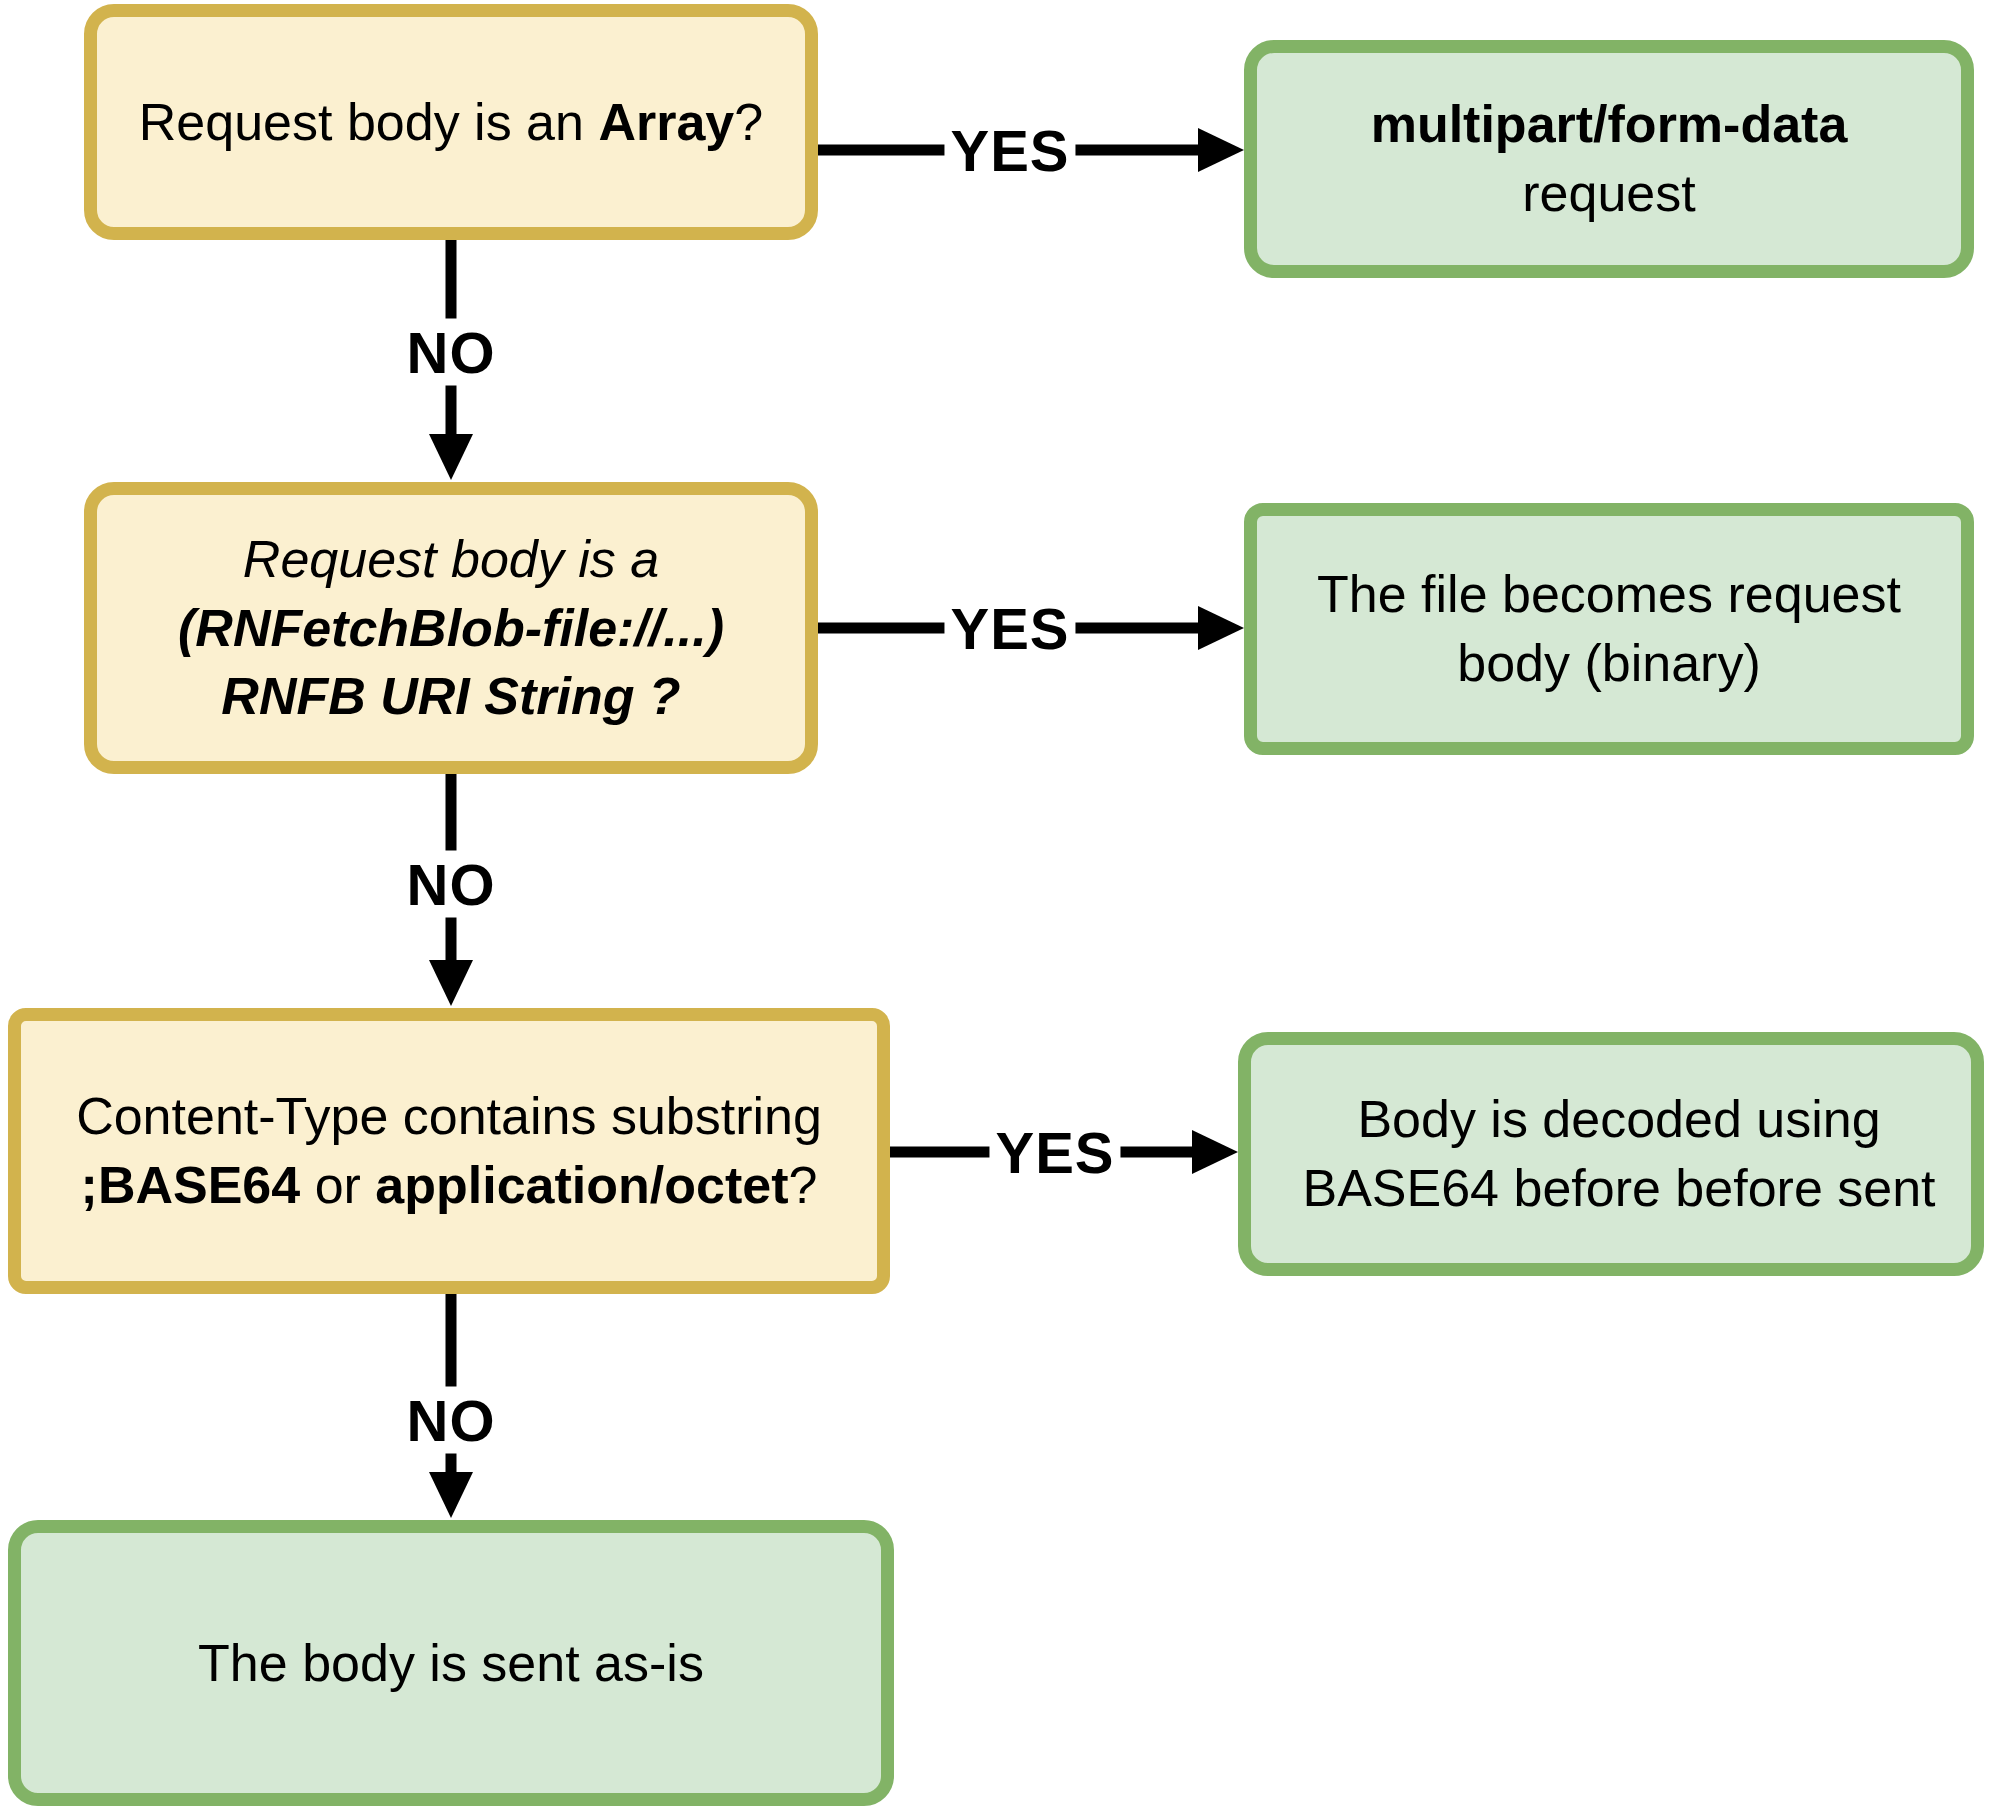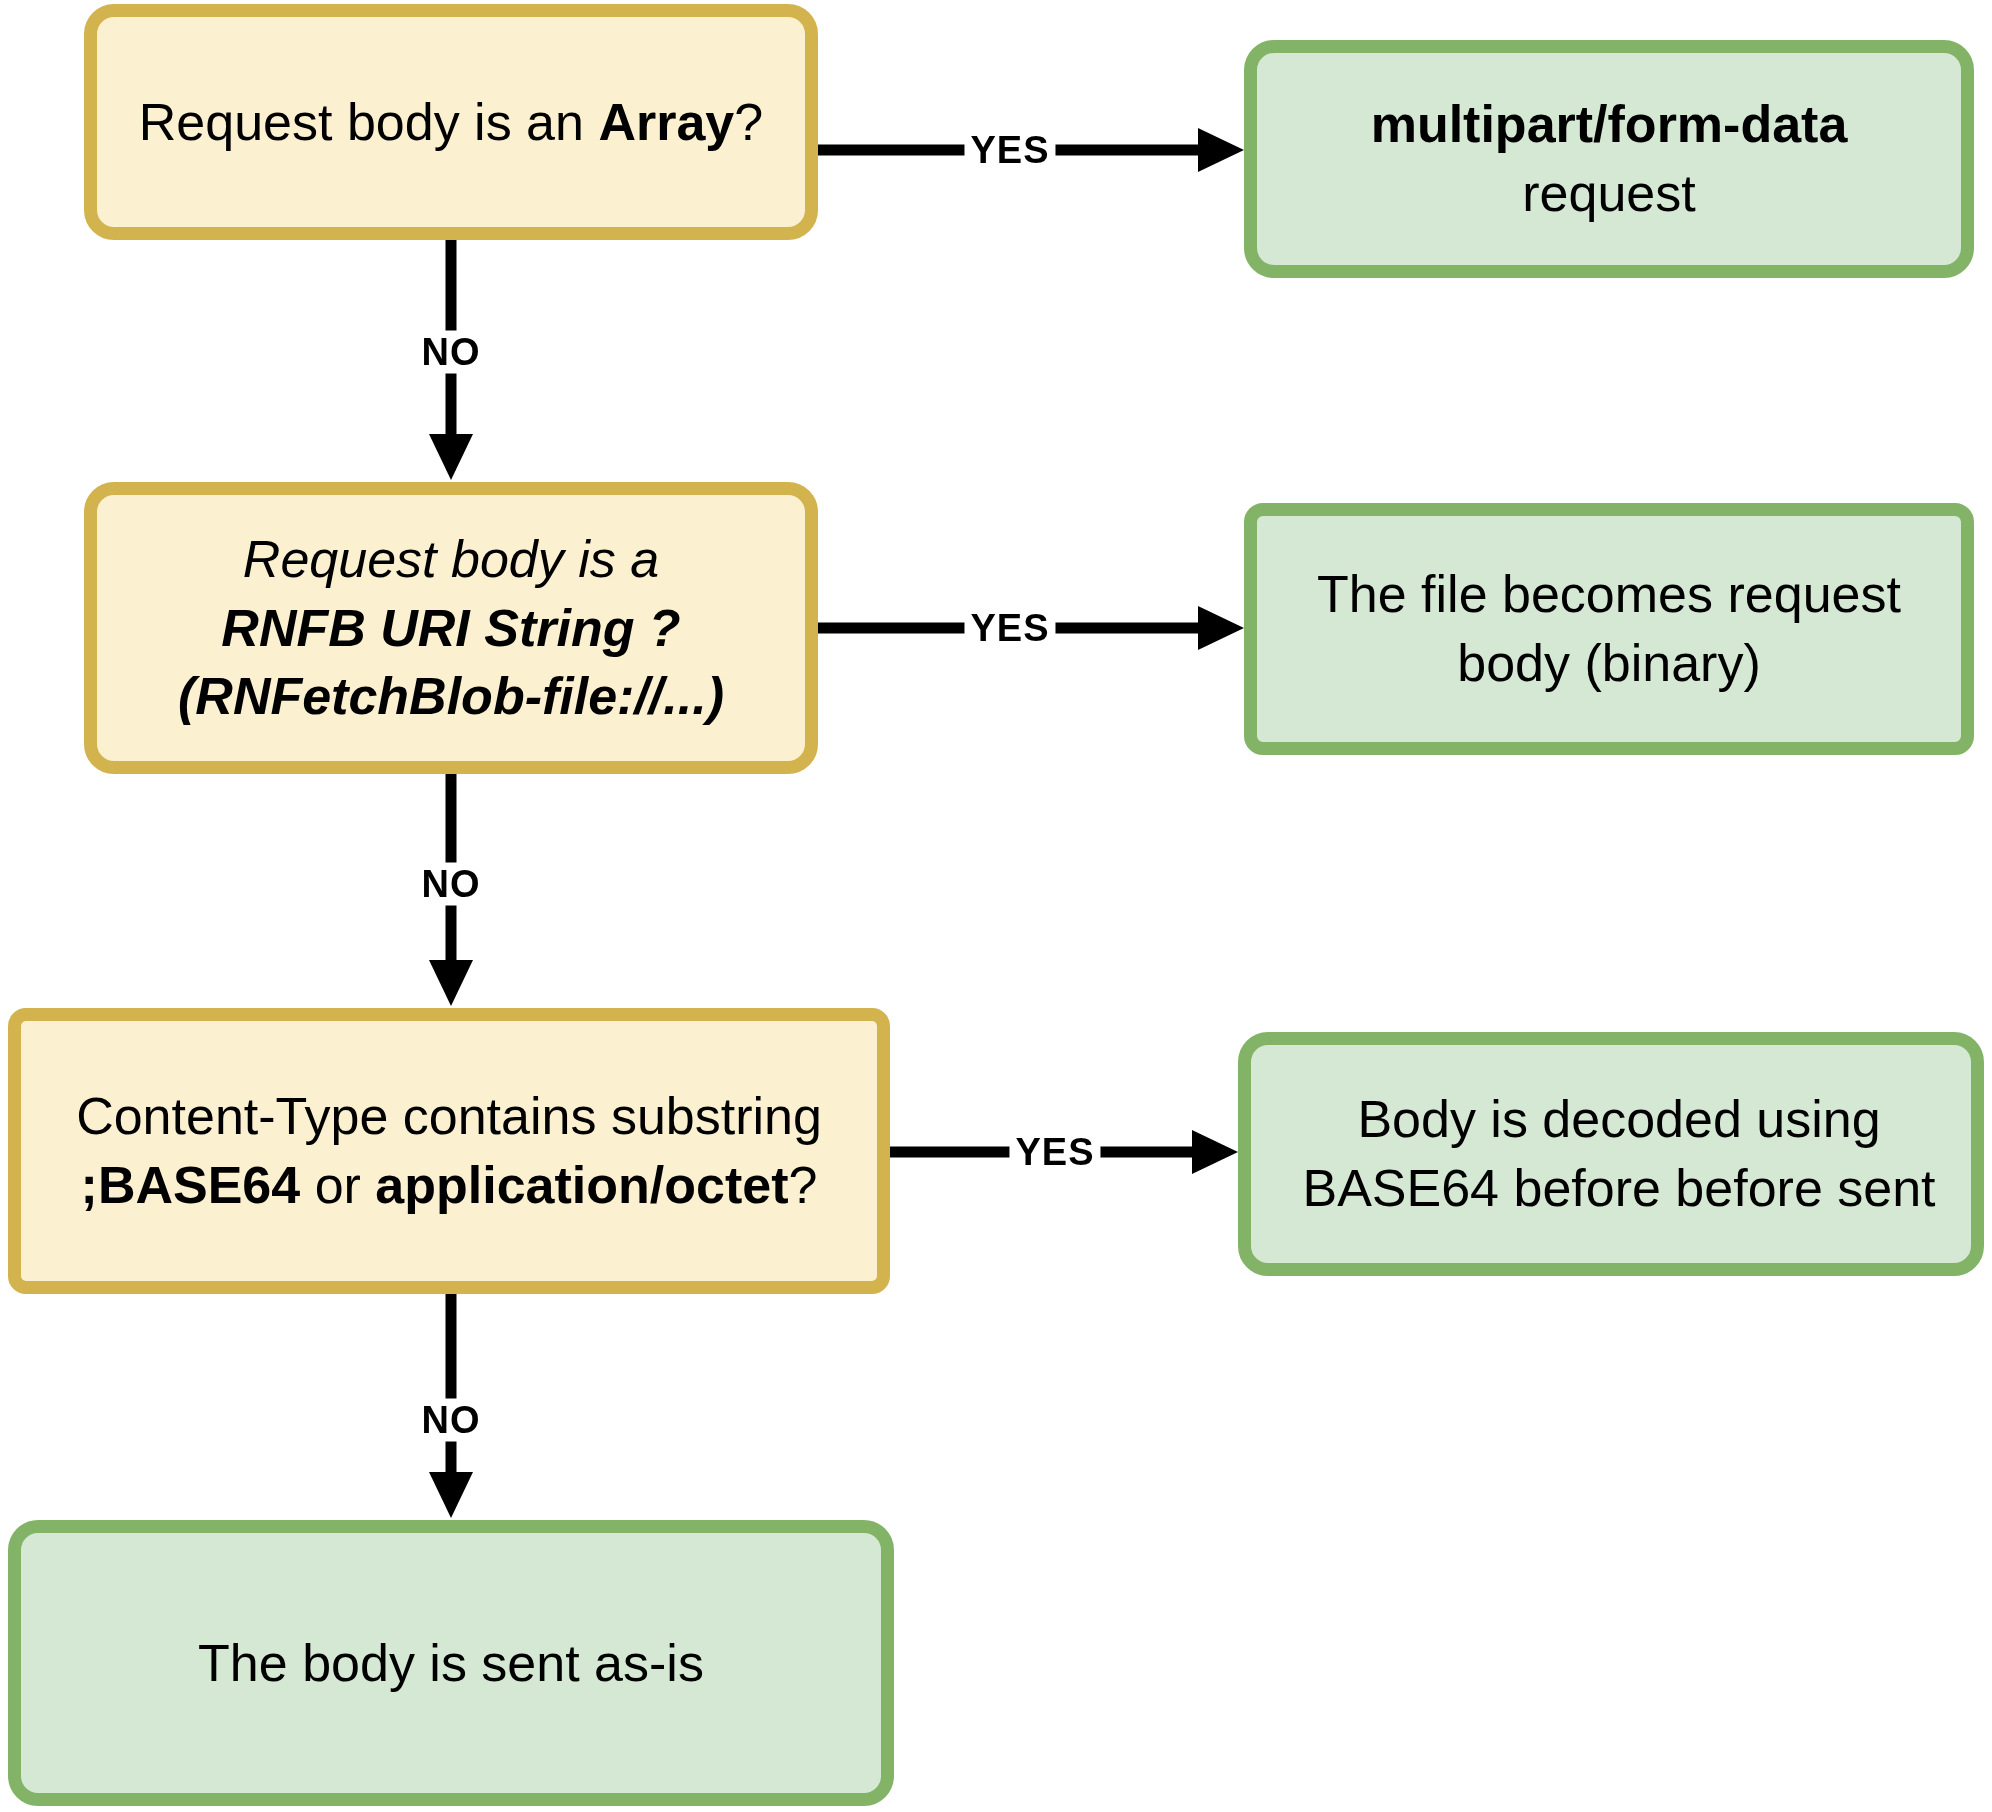--- a/index.html
+++ b/index.html
@@ -37,21 +37,21 @@
     background: #D5E8D4;
     border: 13px solid #82B366;
   }
   .tline { white-space: nowrap; }
   .tline b { font-weight: bold; }
   .edge-label {
     position: absolute;
     transform: translate(-50%, -50%);
     background: #ffffff;
     padding: 0 6px;
-    font-size: 38px;
+    font-size: 58px;
     font-weight: bold;
     letter-spacing: 1px;
     white-space: nowrap;
   }
 </style>
 </head>
 <body>
 
 <div class="canvas">
 
@@ -92,22 +92,22 @@
     <div class="tline"><b>multipart/form-data</b></div>
     <div class="tline">request</div>
   </div>
 
   <div class="node question" style="left:84px; top:4px; width:734px; height:236px;">
     <div class="tline"><span>Request body is an </span><b>Array</b><span>?</span></div>
   </div>
 
   <div class="node question" style="left:84px; top:482px; width:734px; height:292px;font-style:italic;">
     <div class="tline">Request body is a</div>
+    <div class="tline"><b>(RNFetchBlob-file://...)</b></div>
     <div class="tline"><b>RNFB URI String ?</b></div>
-    <div class="tline"><b>(RNFetchBlob-file://...)</b></div>
   </div>
 
   <div class="node result" style="left:1244px; top:503px; width:730px; height:252px;border-radius:19px;">
     <div class="tline">The file becomes request</div>
     <div class="tline">body (binary)</div>
   </div>
 
   <div class="node question" style="left:8px; top:1008px; width:882px; height:286px;border-radius:18px;">
     <div class="tline">Content-Type contains substring</div>
     <div class="tline"><b>;BASE64</b><span> or </span><b>application/octet</b><span>?</span></div>

